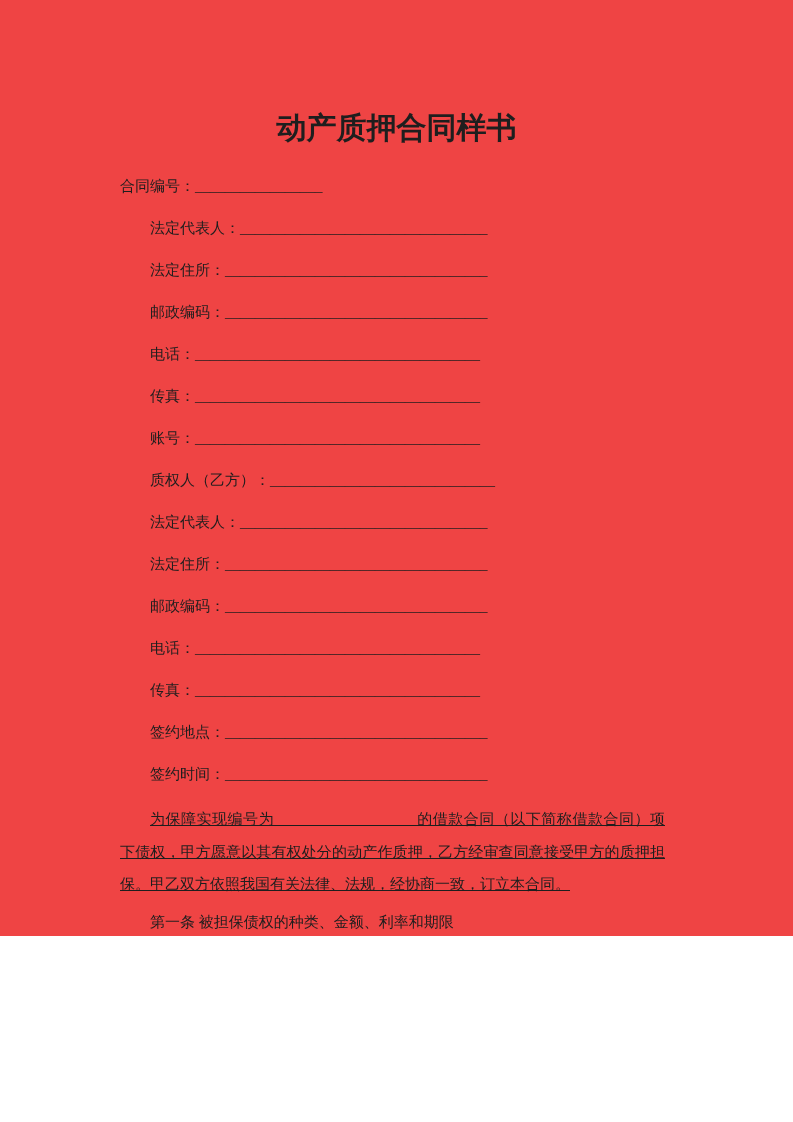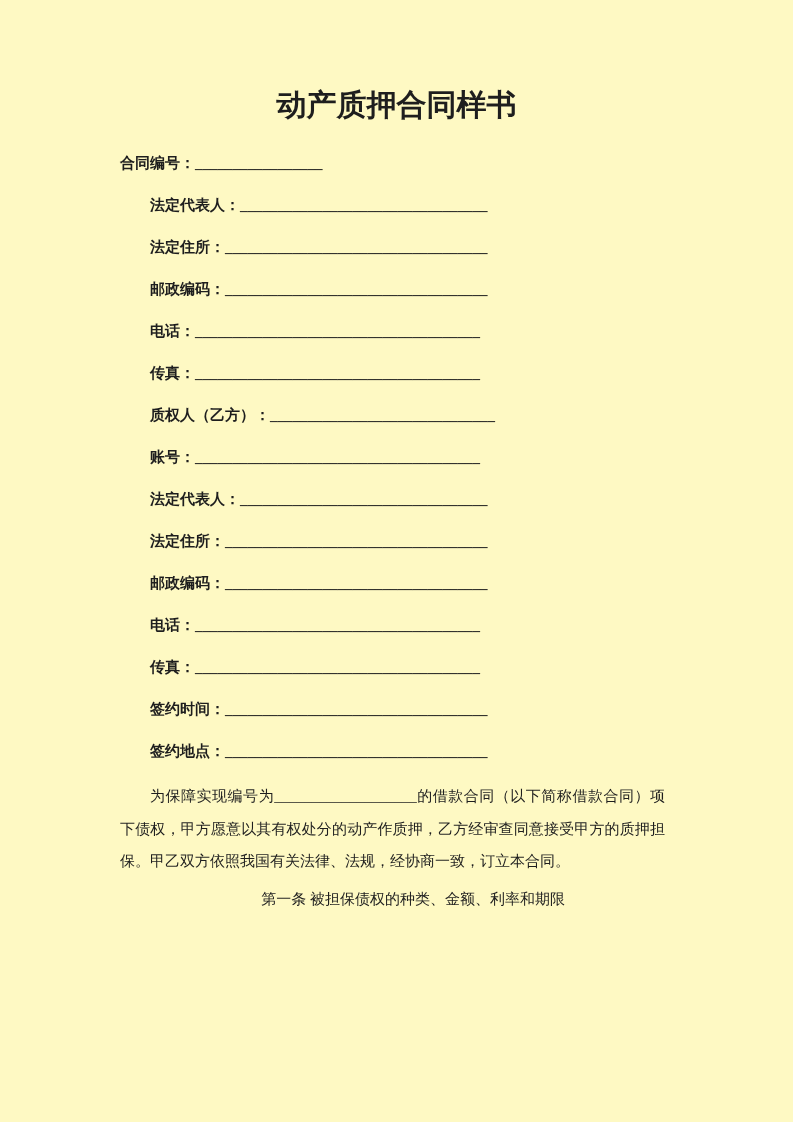--- a/index.html
+++ b/index.html
@@ -5,58 +5,57 @@
   html, body { margin: 0; padding: 0; }
   body {
     width: 793px;
     height: 1122px;
     background: #ffffff;
     overflow: hidden;
   }
   .page {
     box-sizing: border-box;
     width: 793px;
-    height: 1122px;
-    padding-top: 88px;
-    background: #fef9c3;
+    height: 936px;
+    padding-top: 111px;
+    background: #ef4444;
     font-family: "Liberation Serif", "DejaVu Serif", serif;
     color: #1e1e1e;
     font-size: 15px;
   }
   .title {
     margin: 0;
     text-align: center;
     font-size: 30px;
     line-height: 34px;
     font-weight: 700;
   }
   .content {
     margin: 20px 0 0 120px;
     width: 556px;
   }
   .line {
     height: 42px;
     line-height: 42px;
     white-space: nowrap;
-    font-weight: bold;
   }
   .line.indent { padding-left: 30px; }
   .blank { white-space: nowrap; }
   .intro {
     margin: 8px 0 0 0;
     width: 545px;
     line-height: 32.5px;
     text-align: justify;
     text-indent: 30px;
+    text-decoration: underline;
   }
   .article-heading {
     margin: 6px 0 0 0;
     line-height: 30px;
     text-indent: 30px;
-    text-align: center;
   }
 </style>
 </head>
 <body>
 
 <div class="page">
   <h1 class="title">动产质押合同样书</h1>
 
   <div class="content">
 
@@ -67,36 +66,36 @@
 
     <div class="line indent"><span>法定住所：</span><span class="blank">___________________________________</span></div>
 
     <div class="line indent"><span>邮政编码：</span><span class="blank">___________________________________</span></div>
 
     <div class="line indent"><span>电话：</span><span class="blank">______________________________________</span></div>
 
     <div class="line indent"><span>传真：</span><span class="blank">______________________________________</span></div>
 
 
+    <div class="line indent"><span>账号：</span><span class="blank">______________________________________</span></div>
+
     <div class="line indent"><span>质权人（乙方）：</span><span class="blank">______________________________</span></div>
-
-    <div class="line indent"><span>账号：</span><span class="blank">______________________________________</span></div>
 
     <div class="line indent"><span>法定代表人：</span><span class="blank">_________________________________</span></div>
 
     <div class="line indent"><span>法定住所：</span><span class="blank">___________________________________</span></div>
 
     <div class="line indent"><span>邮政编码：</span><span class="blank">___________________________________</span></div>
 
     <div class="line indent"><span>电话：</span><span class="blank">______________________________________</span></div>
 
     <div class="line indent"><span>传真：</span><span class="blank">______________________________________</span></div>
 
+    <div class="line indent"><span>签约地点：</span><span class="blank">___________________________________</span></div>
+
     <div class="line indent"><span>签约时间：</span><span class="blank">___________________________________</span></div>
-
-    <div class="line indent"><span>签约地点：</span><span class="blank">___________________________________</span></div>
 
     <p class="intro">为保障实现编号为___________________的借款合同（以下简称借款合同）项下债权，甲方愿意以其有权处分的动产作质押，乙方经审查同意接受甲方的质押担保。甲乙双方依照我国有关法律、法规，经协商一致，订立本合同。</p>
 
     <p class="article-heading">第一条 被担保债权的种类、金额、利率和期限</p>
 
   </div>
 </div>
 
 </body></html>

